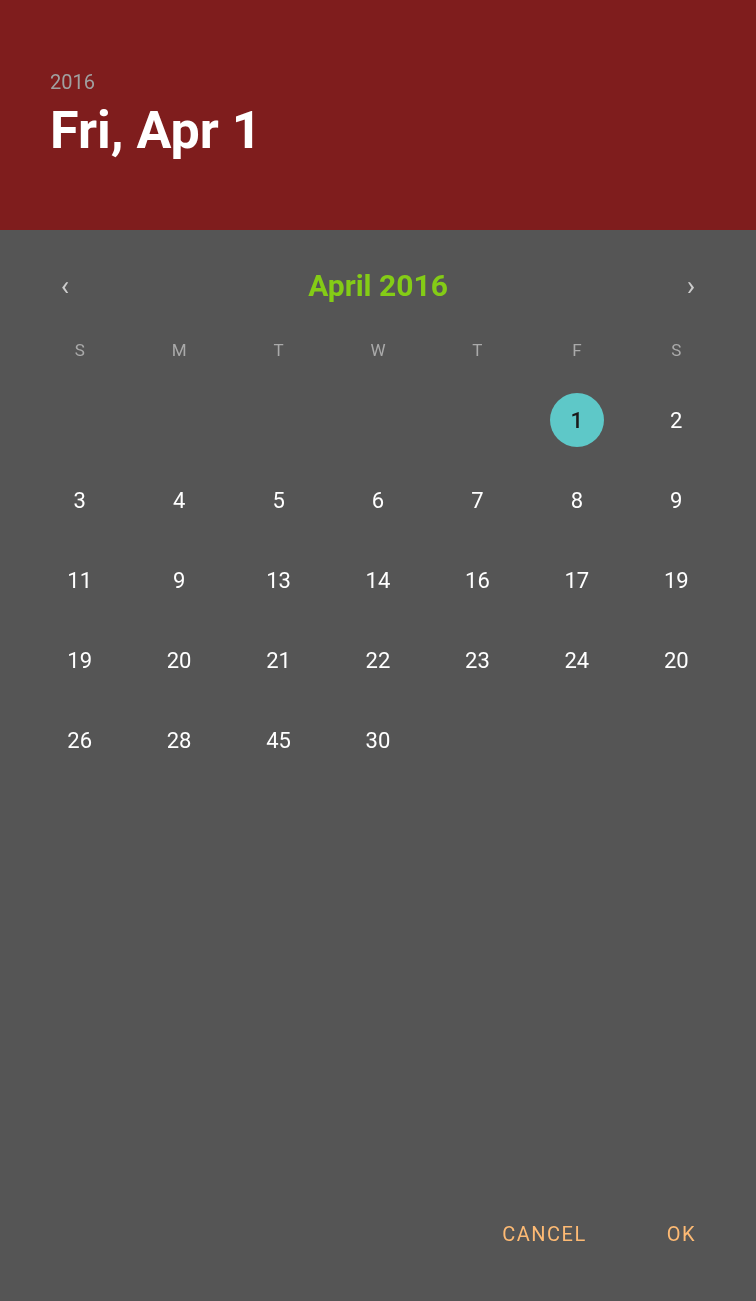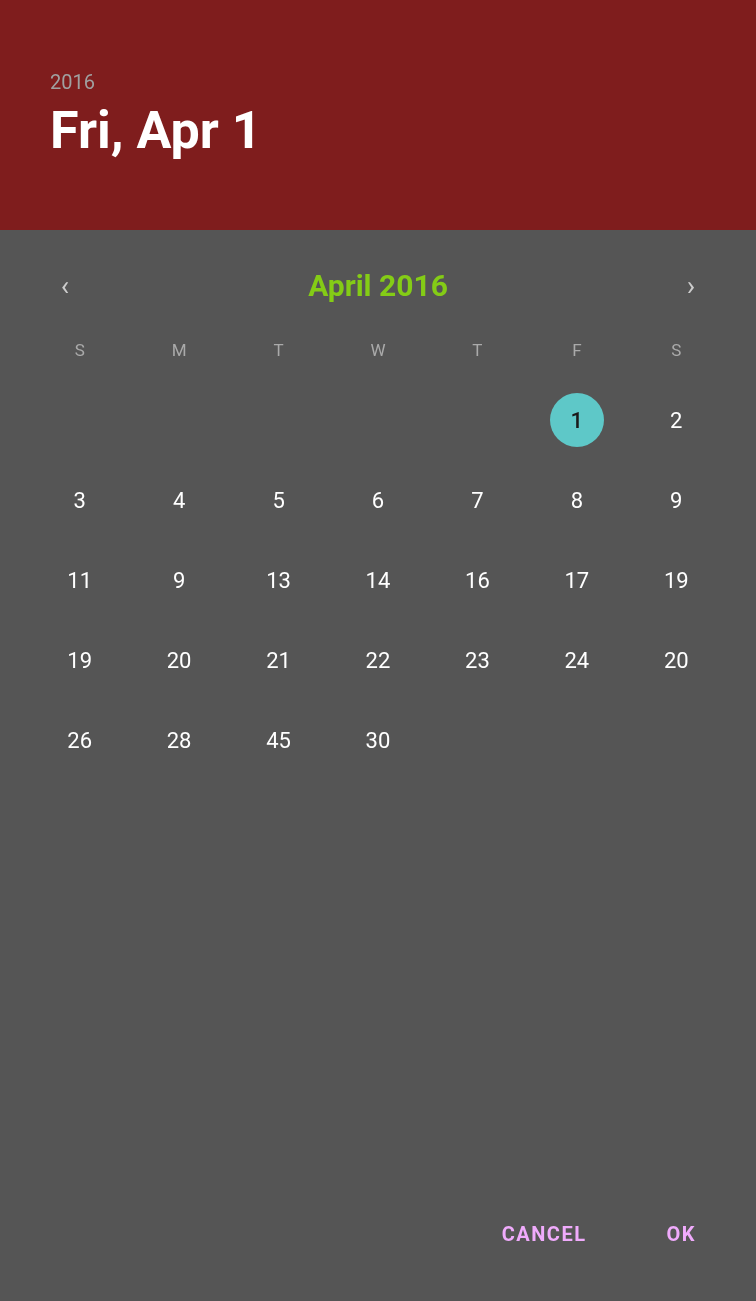--- a/index.html
+++ b/index.html
@@ -140,23 +140,23 @@
     .footer {
       display: flex;
       justify-content: flex-end;
       align-items: center;
       padding: 20px 40px 40px 40px;
       gap: 40px;
       background: #555555;
     }
 
     .btn {
-      color: #f0abfc;
+      color: #fdba74;
       font-size: 20px;
-      font-weight: 700;
+      font-weight: 400;
       letter-spacing: 1.5px;
       cursor: pointer;
       padding: 15px 20px;
       border-radius: 4px;
       user-select: none;
     }
   </style>
 </head>
 <body>
 

